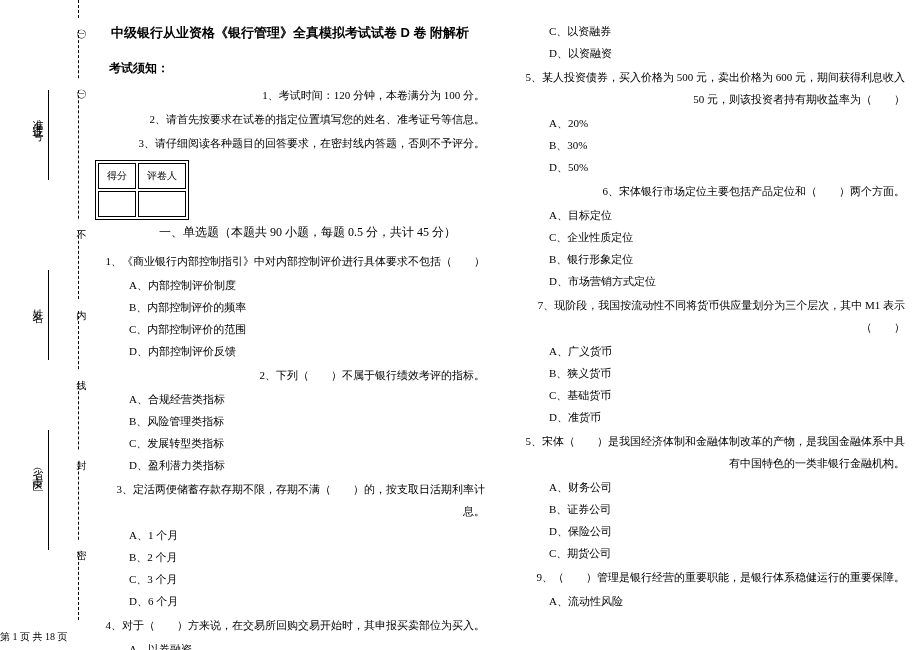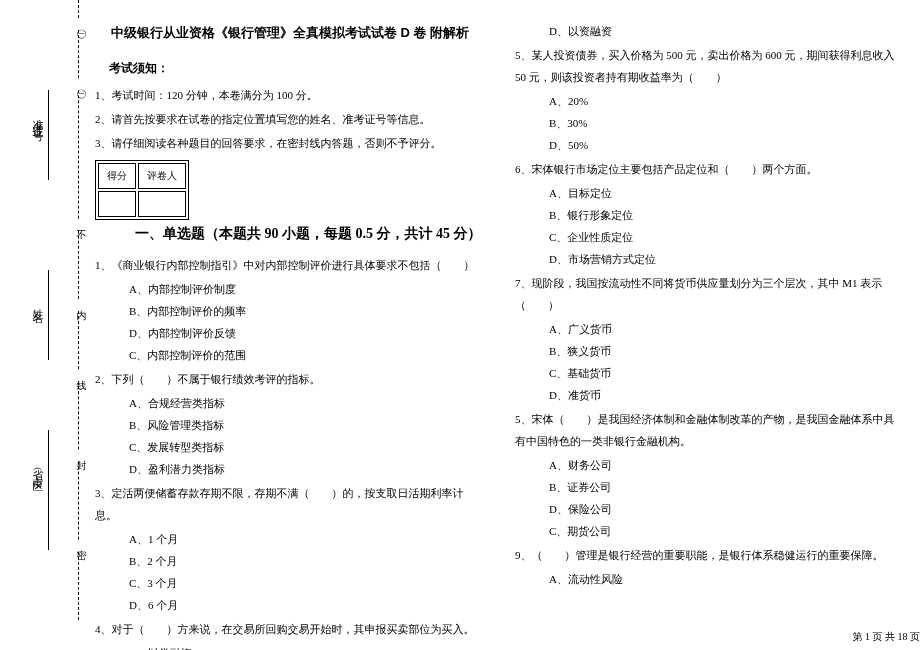--- a/index.html
+++ b/index.html
@@ -82,34 +82,33 @@
     border: 1px solid #000;
     vertical-align: middle;
   }
   .scorebox td {
     border: 1px solid #000;
     padding: 2px 8px;
     font-size: 10px;
     text-align: left;
   }
   .section {
-    font-weight: bold;
-    font-size: 14px;
+    font-weight: normal;
+    font-size: 12px;
     display: inline-block;
-    margin-left: 40px;
-  }
-  .q { margin: 2px 0; }
+    margin-left: 64px;
+  }
+  .q { margin: 2px 0; text-align: right; }
   .opt { padding-left: 34px; }
   .footer {
     position: absolute;
     bottom: 6px;
     width: 920px;
-    text-align: right;
+    text-align: left;
     font-size: 10px;
-    padding-left: 8px;
   }
 </style>
 </head>
 <body>
 
 <div class="binding">
   <div class="vline"></div>
   <span class="vlabel" style="top:20px">㊀</span>
   <span class="vlabel" style="top:540px">密</span>
   <span class="vlabel" style="top:450px">封</span>
@@ -147,52 +146,53 @@
               <td>&nbsp;</td>
               <td>&nbsp;</td>
             </tr>
       </tbody></table>
       <span class="section">一、单选题（本题共 90 小题，每题 0.5 分，共计 45 分）</span>
     </div>
 
     <div class="q">1、《商业银行内部控制指引》中对内部控制评价进行具体要求不包括（　　）</div>
     <div class="opt">A、内部控制评价制度</div>
     <div class="opt">B、内部控制评价的频率</div>
+    <div class="opt">C、内部控制评价的范围</div>
     <div class="opt">D、内部控制评价反馈</div>
-    <div class="opt">C、内部控制评价的范围</div>
 
     <div class="q">2、下列（　　）不属于银行绩效考评的指标。</div>
     <div class="opt">A、合规经营类指标</div>
     <div class="opt">B、风险管理类指标</div>
     <div class="opt">C、发展转型类指标</div>
     <div class="opt">D、盈利潜力类指标</div>
 
     <div class="q">3、定活两便储蓄存款存期不限，存期不满（　　）的，按支取日活期利率计息。</div>
     <div class="opt">A、1 个月</div>
     <div class="opt">B、2 个月</div>
     <div class="opt">C、3 个月</div>
     <div class="opt">D、6 个月</div>
 
     <div class="q">4、对于（　　）方来说，在交易所回购交易开始时，其申报买卖部位为买入。</div>
     <div class="opt">A、以券融资</div>
 
   </div>
 
   <div class="col">
+    <div class="opt">C、以资融券</div>
     <div class="opt">D、以资融资</div>
 
     <div class="q">5、某人投资债券，买入价格为 500 元，卖出价格为 600 元，期间获得利息收入 50 元，则该投资者持有期收益率为（　　）</div>
     <div class="opt">A、20%</div>
     <div class="opt">B、30%</div>
     <div class="opt">D、50%</div>
 
     <div class="q">6、宋体银行市场定位主要包括产品定位和（　　）两个方面。</div>
     <div class="opt">A、目标定位</div>
+    <div class="opt">C、企业性质定位</div>
     <div class="opt">B、银行形象定位</div>
-    <div class="opt">C、企业性质定位</div>
     <div class="opt">D、市场营销方式定位</div>
 
     <div class="q">7、现阶段，我国按流动性不同将货币供应量划分为三个层次，其中 M1 表示（　　）</div>
     <div class="opt">A、广义货币</div>
     <div class="opt">B、狭义货币</div>
     <div class="opt">C、基础货币</div>
     <div class="opt">D、准货币</div>
 
     <div class="q">5、宋体（　　）是我国经济体制和金融体制改革的产物，是我国金融体系中具有中国特色的一类非银行金融机构。</div>
     <div class="opt">A、财务公司</div>

